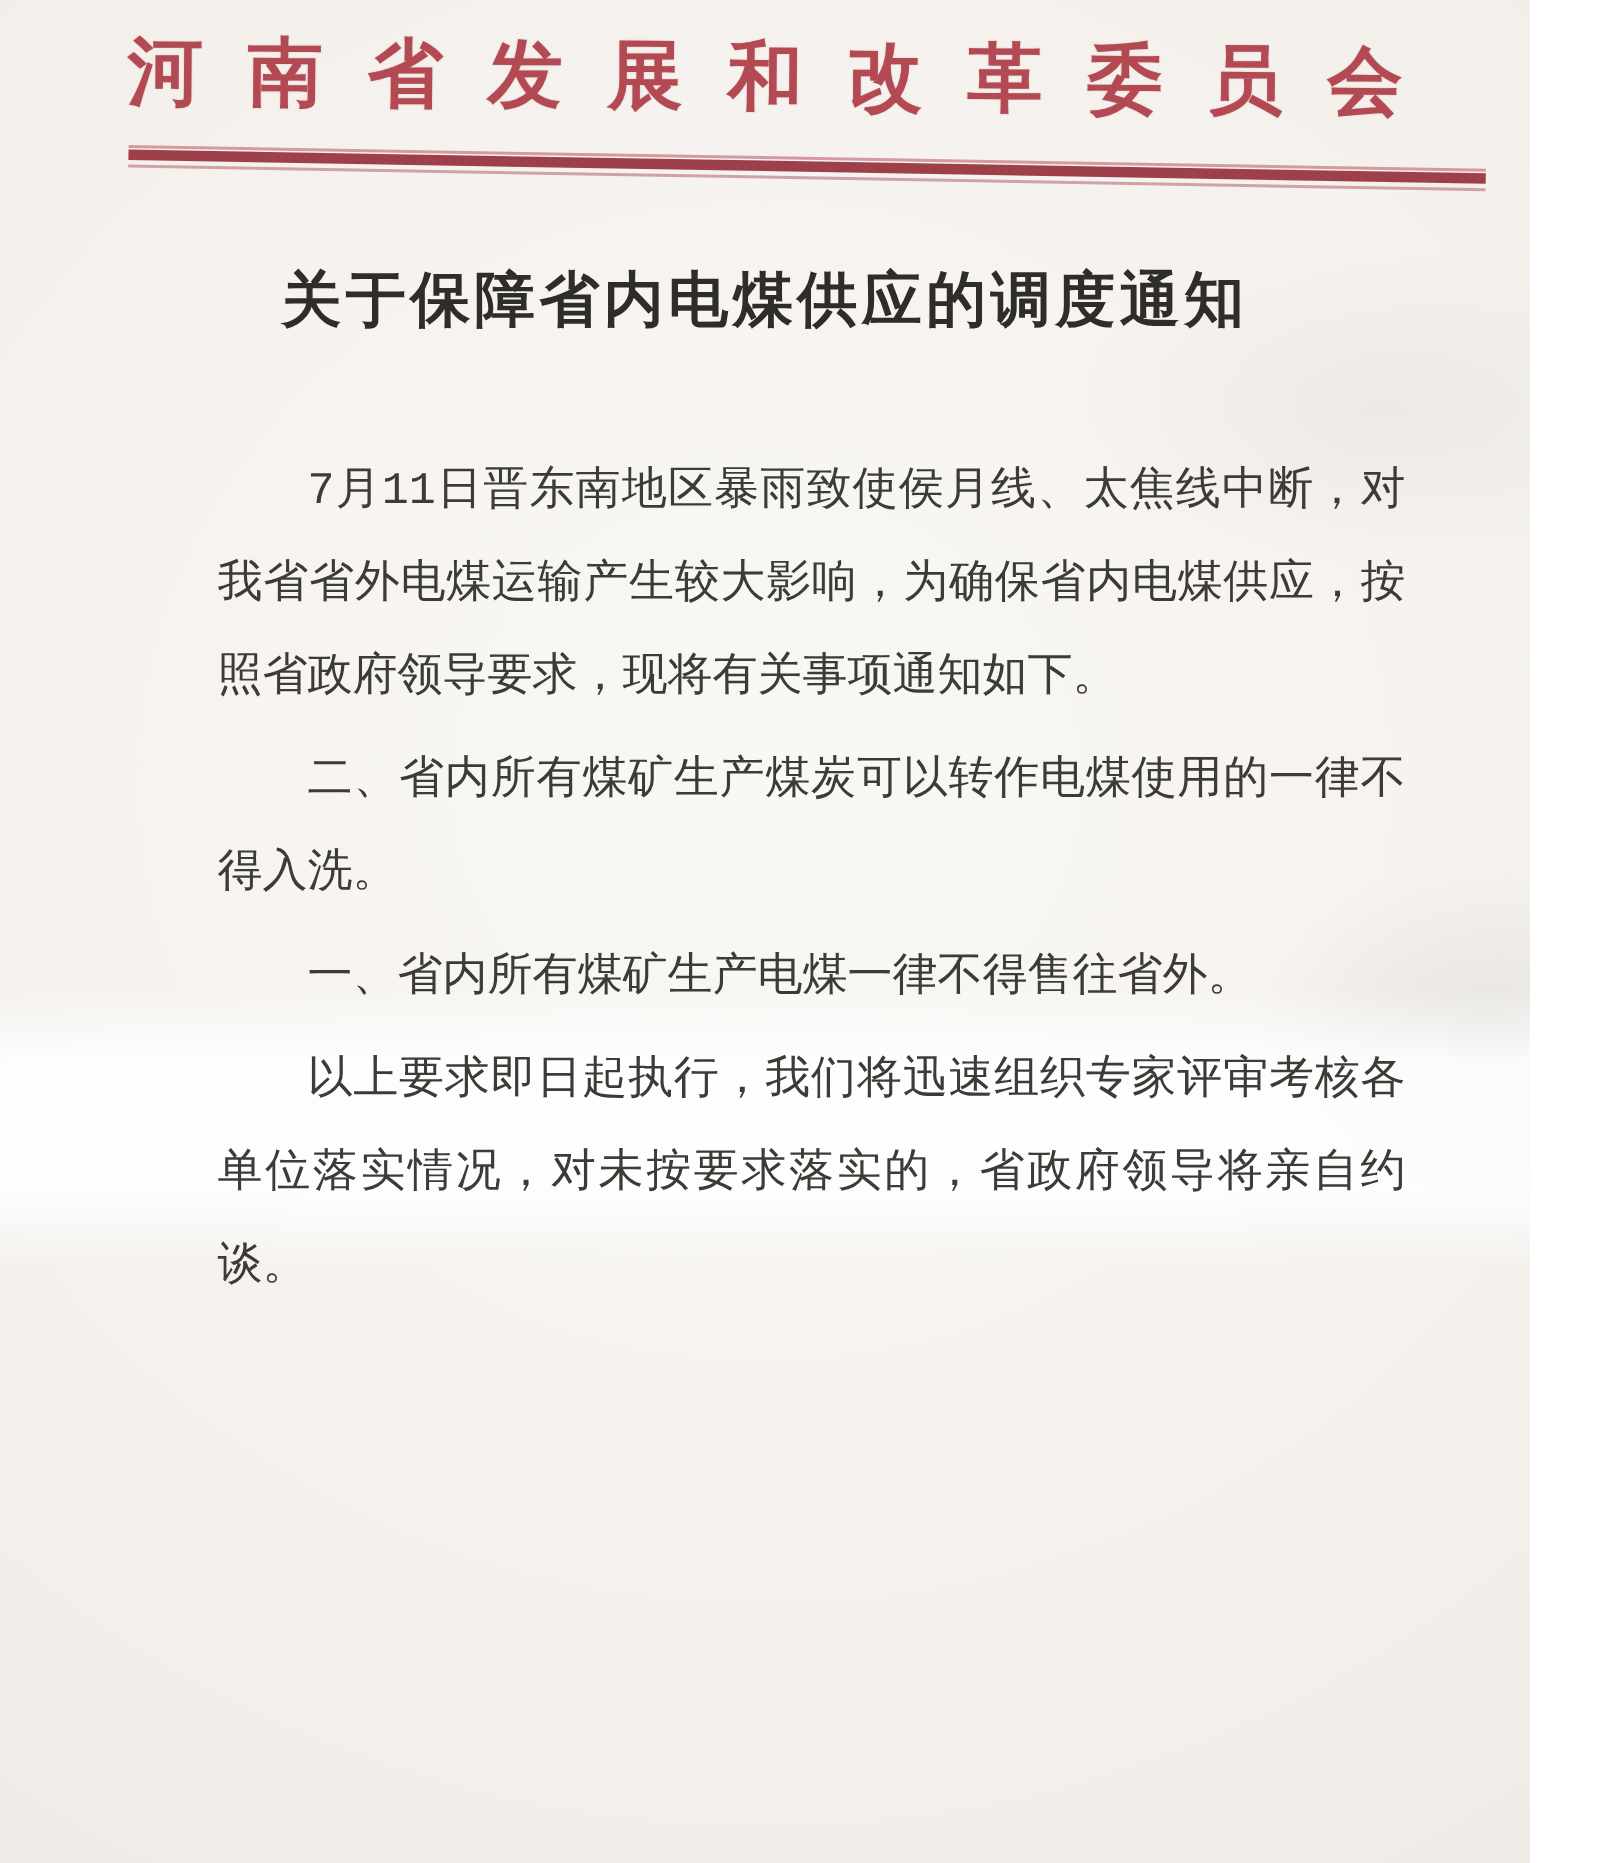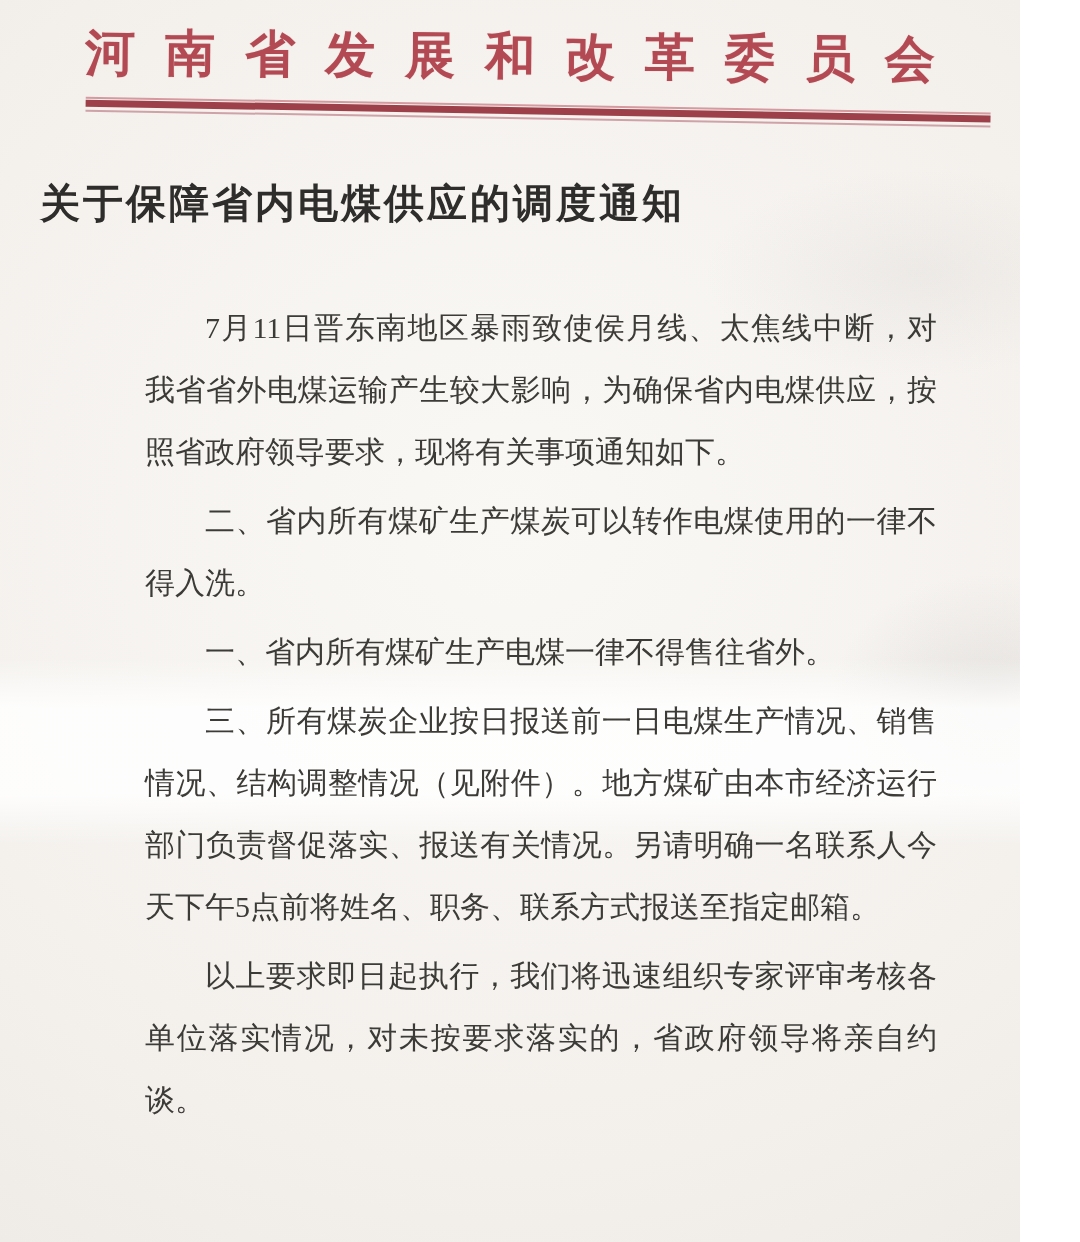--- a/index.html
+++ b/index.html
@@ -5,21 +5,21 @@
   html, body {
     margin: 0;
     padding: 0;
     background: #ffffff;
   }
   .page {
     position: relative;
     width: 1020px;
     height: 1242px;
     overflow: hidden;
-    font-family: Liberation Serif, serif;
+    font-family: Liberation Mono, monospace;
     
     background:
       linear-gradient(180deg,
         rgba(255,255,255,0) 53%,
         rgba(255,255,255,0.85) 57%,
         rgba(255,255,255,0.85) 64%,
         rgba(255,255,255,0) 68%),
       radial-gradient(22% 14% at 97% 56%, rgba(150,148,145,0.16), rgba(150,148,145,0) 70%),
       radial-gradient(30% 12% at 90% 22%, rgba(160,158,155,0.10), rgba(160,158,155,0) 70%),
       radial-gradient(125% 95% at 50% 42%, #faf8f5 0%, #f3f0ec 55%, #e9e6e1 100%);
@@ -48,21 +48,21 @@
     transform-origin: left center;
   }
   .rule-thin-top   { height: 2px; background: #d49aa0; }
   .rule-gap-a      { height: 1px; }
   .rule-thick      { height: 7px; background: #9e4049; }
   .rule-gap-b      { height: 3px; }
   .rule-thin-bot   { height: 2px; background: #cfa2a7; }
 
   .doc-title {
     margin: 60px 40px 0 40px;
-    text-align: left;
+    text-align: center;
     font-size: 40px;
     line-height: 58px;
     font-weight: bold;
     color: #2f2d2b;
     letter-spacing: 3px;
   }
 
   .doc-body {
     width: 792px;
     margin: 64px 0 0 145px;
@@ -95,17 +95,16 @@
       <div class="rule-thin-bot"></div>
     </div>
   </header>
 
   <h2 class="doc-title">关于保障省内电煤供应的调度通知</h2>
 
   <main class="doc-body">
     <p class="para">7月11日晋东南地区暴雨致使侯月线、太焦线中断，对我省省外电煤运输产生较大影响，为确保省内电煤供应，按照省政府领导要求，现将有关事项通知如下。</p>
     <p class="para">二、省内所有煤矿生产煤炭可以转作电煤使用的一律不得入洗。</p>
     <p class="para">一、省内所有煤矿生产电煤一律不得售往省外。</p>
-    <p class="para">三、所有煤炭企业按日报送前一日电煤生产情况、销售情况、结构调整情况（见附件）。地方煤矿由本市经济运行部门负责督促落实、报送有关情况。另请明确一名联系人今天下午5点前将姓名、职务、联系方式报送至指定邮箱。</p>
     <p class="para">以上要求即日起执行，我们将迅速组织专家评审考核各单位落实情况，对未按要求落实的，省政府领导将亲自约谈。</p>
   </main>
 
 </div>
 
 </body></html>

